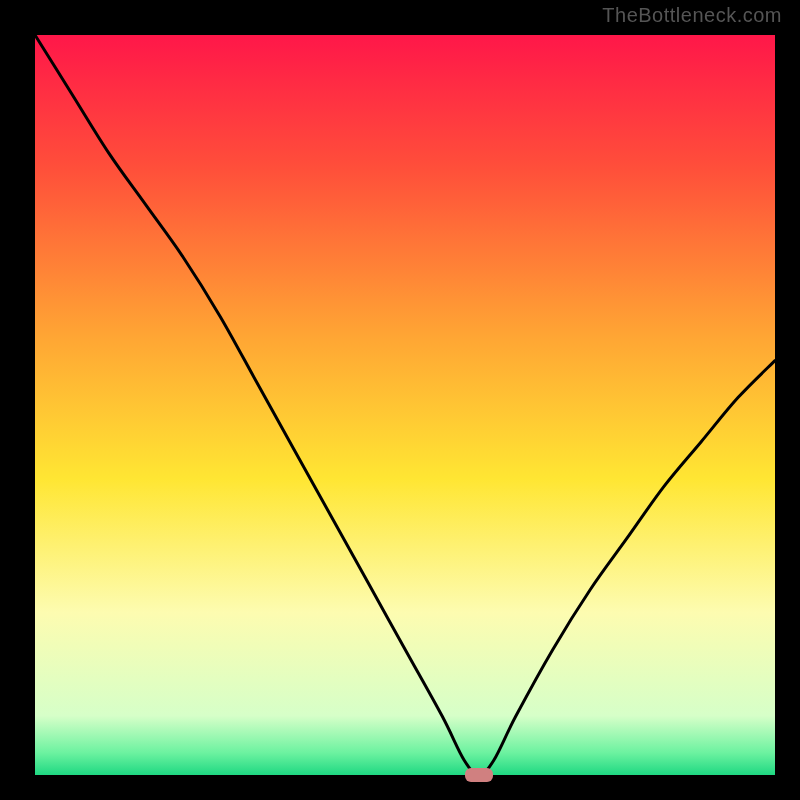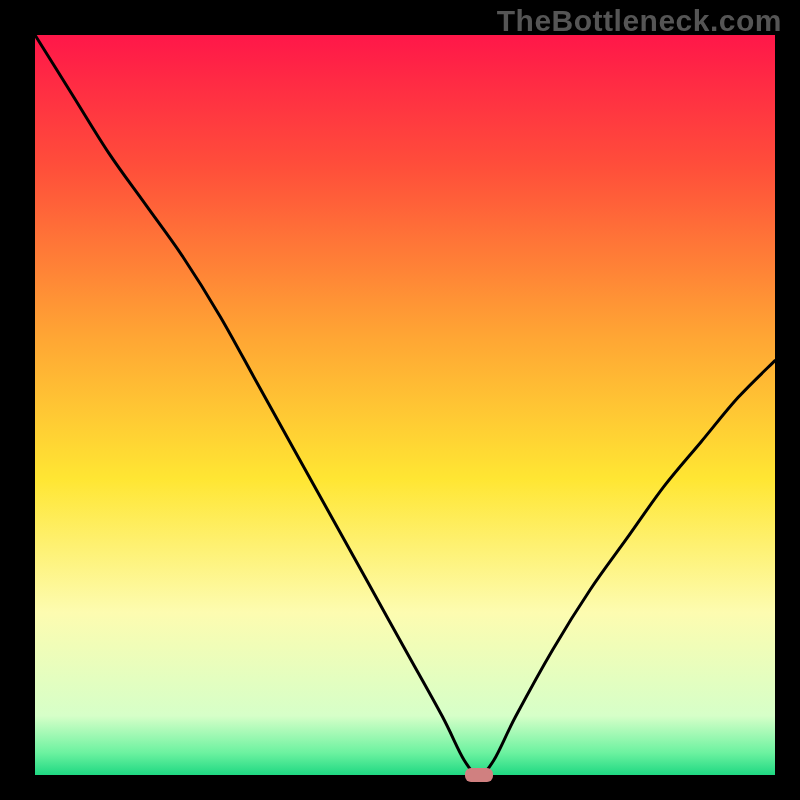--- a/index.html
+++ b/index.html
@@ -14,22 +14,22 @@
   .frame {
     position: relative;
     width: 800px;
     height: 800px;
   }
   .watermark {
     position: absolute;
     top: 4px;
     right: 18px;
     color: #555;
-    font-size: 30px;
-    font-weight: 700;
+    font-size: 20px;
+    font-weight: 400;
     letter-spacing: 0.5px;
     z-index: 10;
   }
   svg {
     display: block;
   }
 </style>
 </head>
 <body>
 

